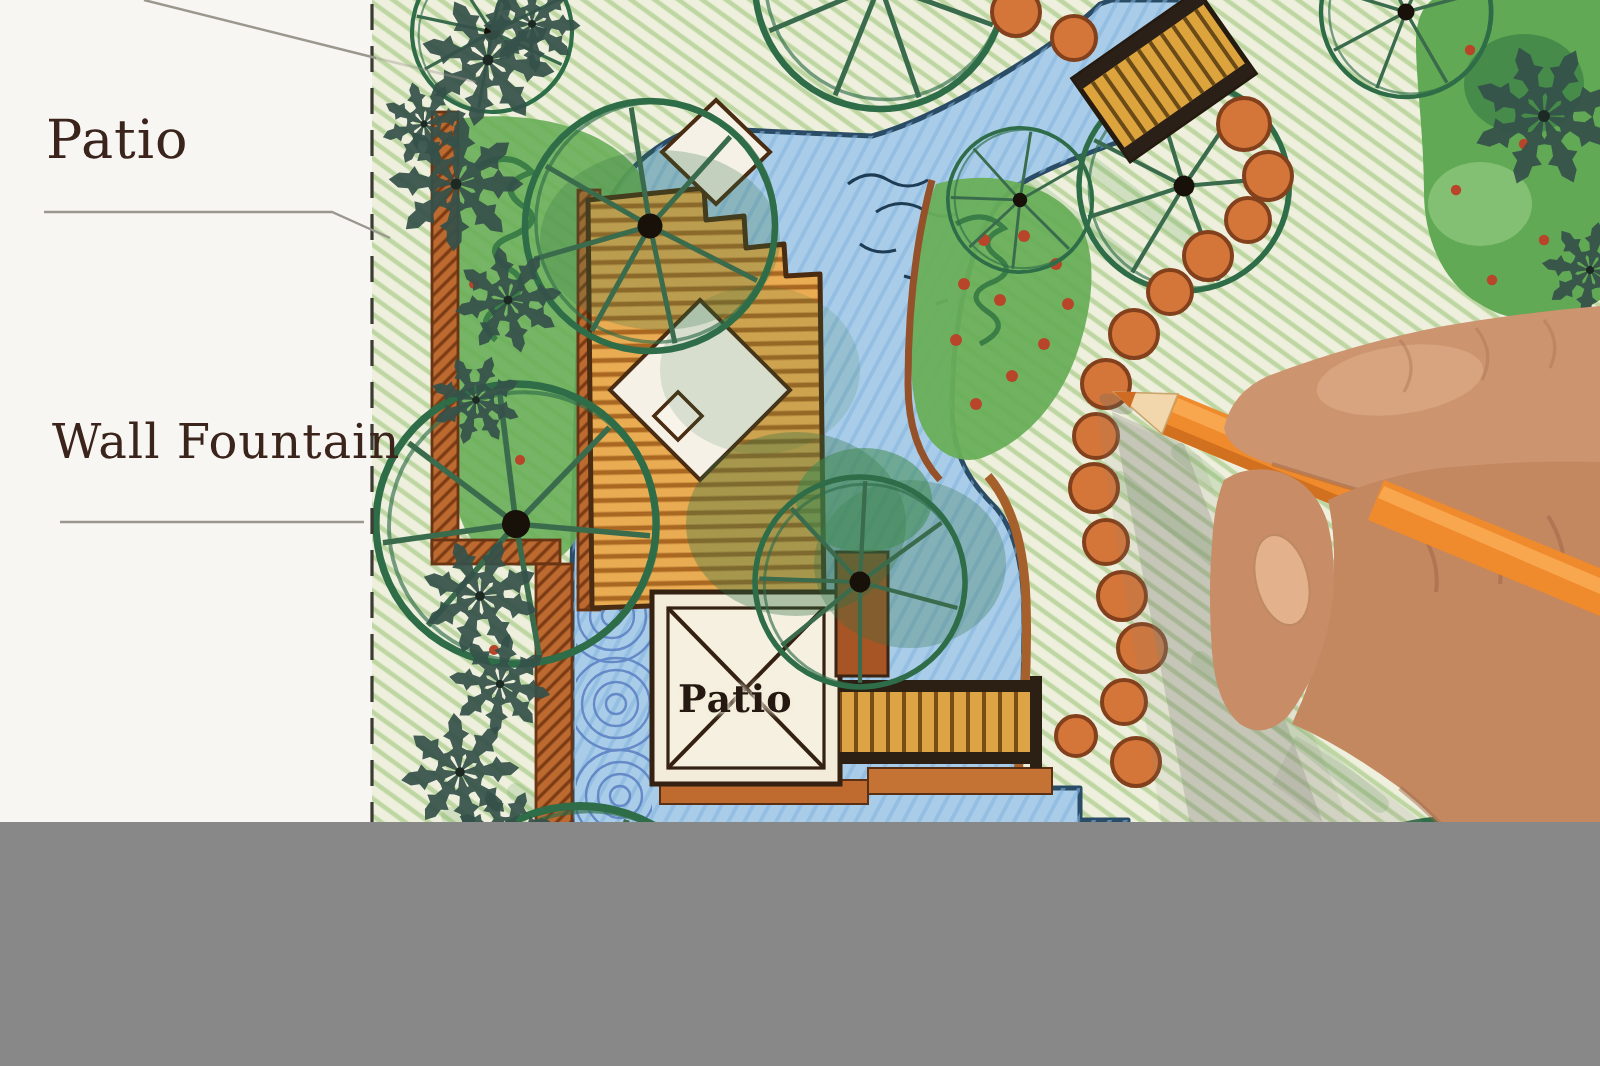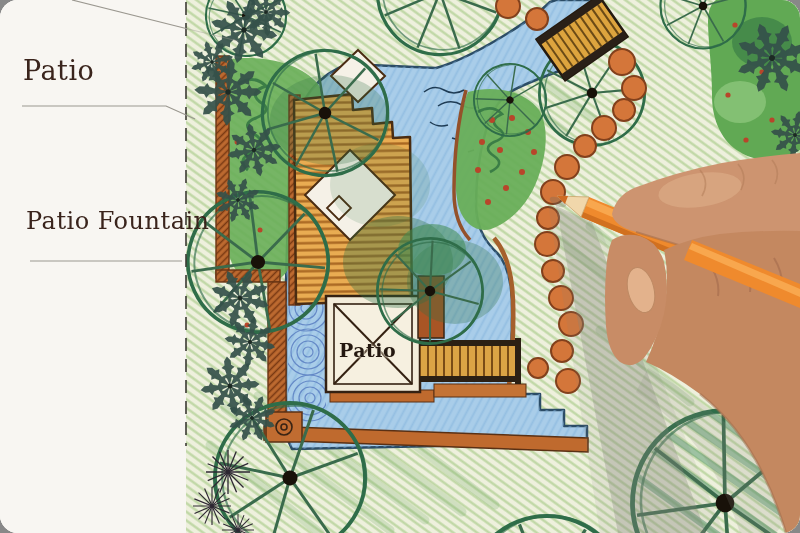--- a/index.html
+++ b/index.html
@@ -1,17 +1,17 @@
 <!DOCTYPE html>
 <html><head>
 <meta charset="utf-8">
 <style>
   html,body{margin:0;padding:0;background:#888;}
-  #stage{position:relative;width:800px;height:533px;overflow:hidden;background:#f6f4ef;
-         font-family:"DejaVu Serif","Liberation Serif",serif;border-radius:18px;}
+  #stage{position:relative;width:800px;height:411px;overflow:hidden;background:#f6f4ef;
+         font-family:"DejaVu Serif","Liberation Serif",serif;}
   #stage svg{position:absolute;left:0;top:0;}
   .plan-label{position:absolute;color:#3a241c;letter-spacing:.5px;line-height:1;
               font-family:"DejaVu Serif","Liberation Serif",serif;}
   #patio-label{left:23px;top:57px;font-size:27px;}
   #wall-fountain-label{left:26px;top:209px;font-size:24px;}
   #gazebo-label{left:339px;top:341px;font-size:19px;font-weight:600;color:#241810;
                 text-shadow:0 0 3px #f3ecda,0 0 3px #f3ecda;}
 </style>
 </head>
 <body>
@@ -335,15 +335,15 @@
     <path d="M742,262 Q752,276 750,292 M774,258 Q784,274 782,292 M712,268 Q720,282 718,296" fill="none" stroke="#9a6248" stroke-width="2" opacity=".45"></path>
     <path d="M700,394 Q738,424 762,472 Q776,500 786,533" fill="none" stroke="#a06b4c" stroke-width="2.5" opacity=".5"></path>
     <path d="M612,240 Q624,232 640,236 Q658,242 664,262 Q670,288 664,314 Q658,340 644,358 Q632,370 620,362 Q608,352 606,326 Q604,296 606,272 Q607,252 612,240 Z" fill="#c88c66"></path>
     <ellipse cx="641" cy="290" rx="13" ry="23" transform="rotate(-14 641 290)" fill="#e3b28c" stroke="#bd8a64" stroke-width="1"></ellipse>
     <polygon points="692,240 800,284 800,308 684,260" fill="#ef8a2d"></polygon>
     <polygon points="692,243 800,289 800,297 689,249" fill="#f8a74e"></polygon>
   </g>
 </svg>
 
 <div class="plan-label" id="patio-label">Patio</div>
-<div class="plan-label" id="wall-fountain-label">Patio Fountain</div>
+<div class="plan-label" id="wall-fountain-label">Wall Fountain</div>
 <div class="plan-label" id="gazebo-label">Patio</div>
 </div>
 
 </body></html>

